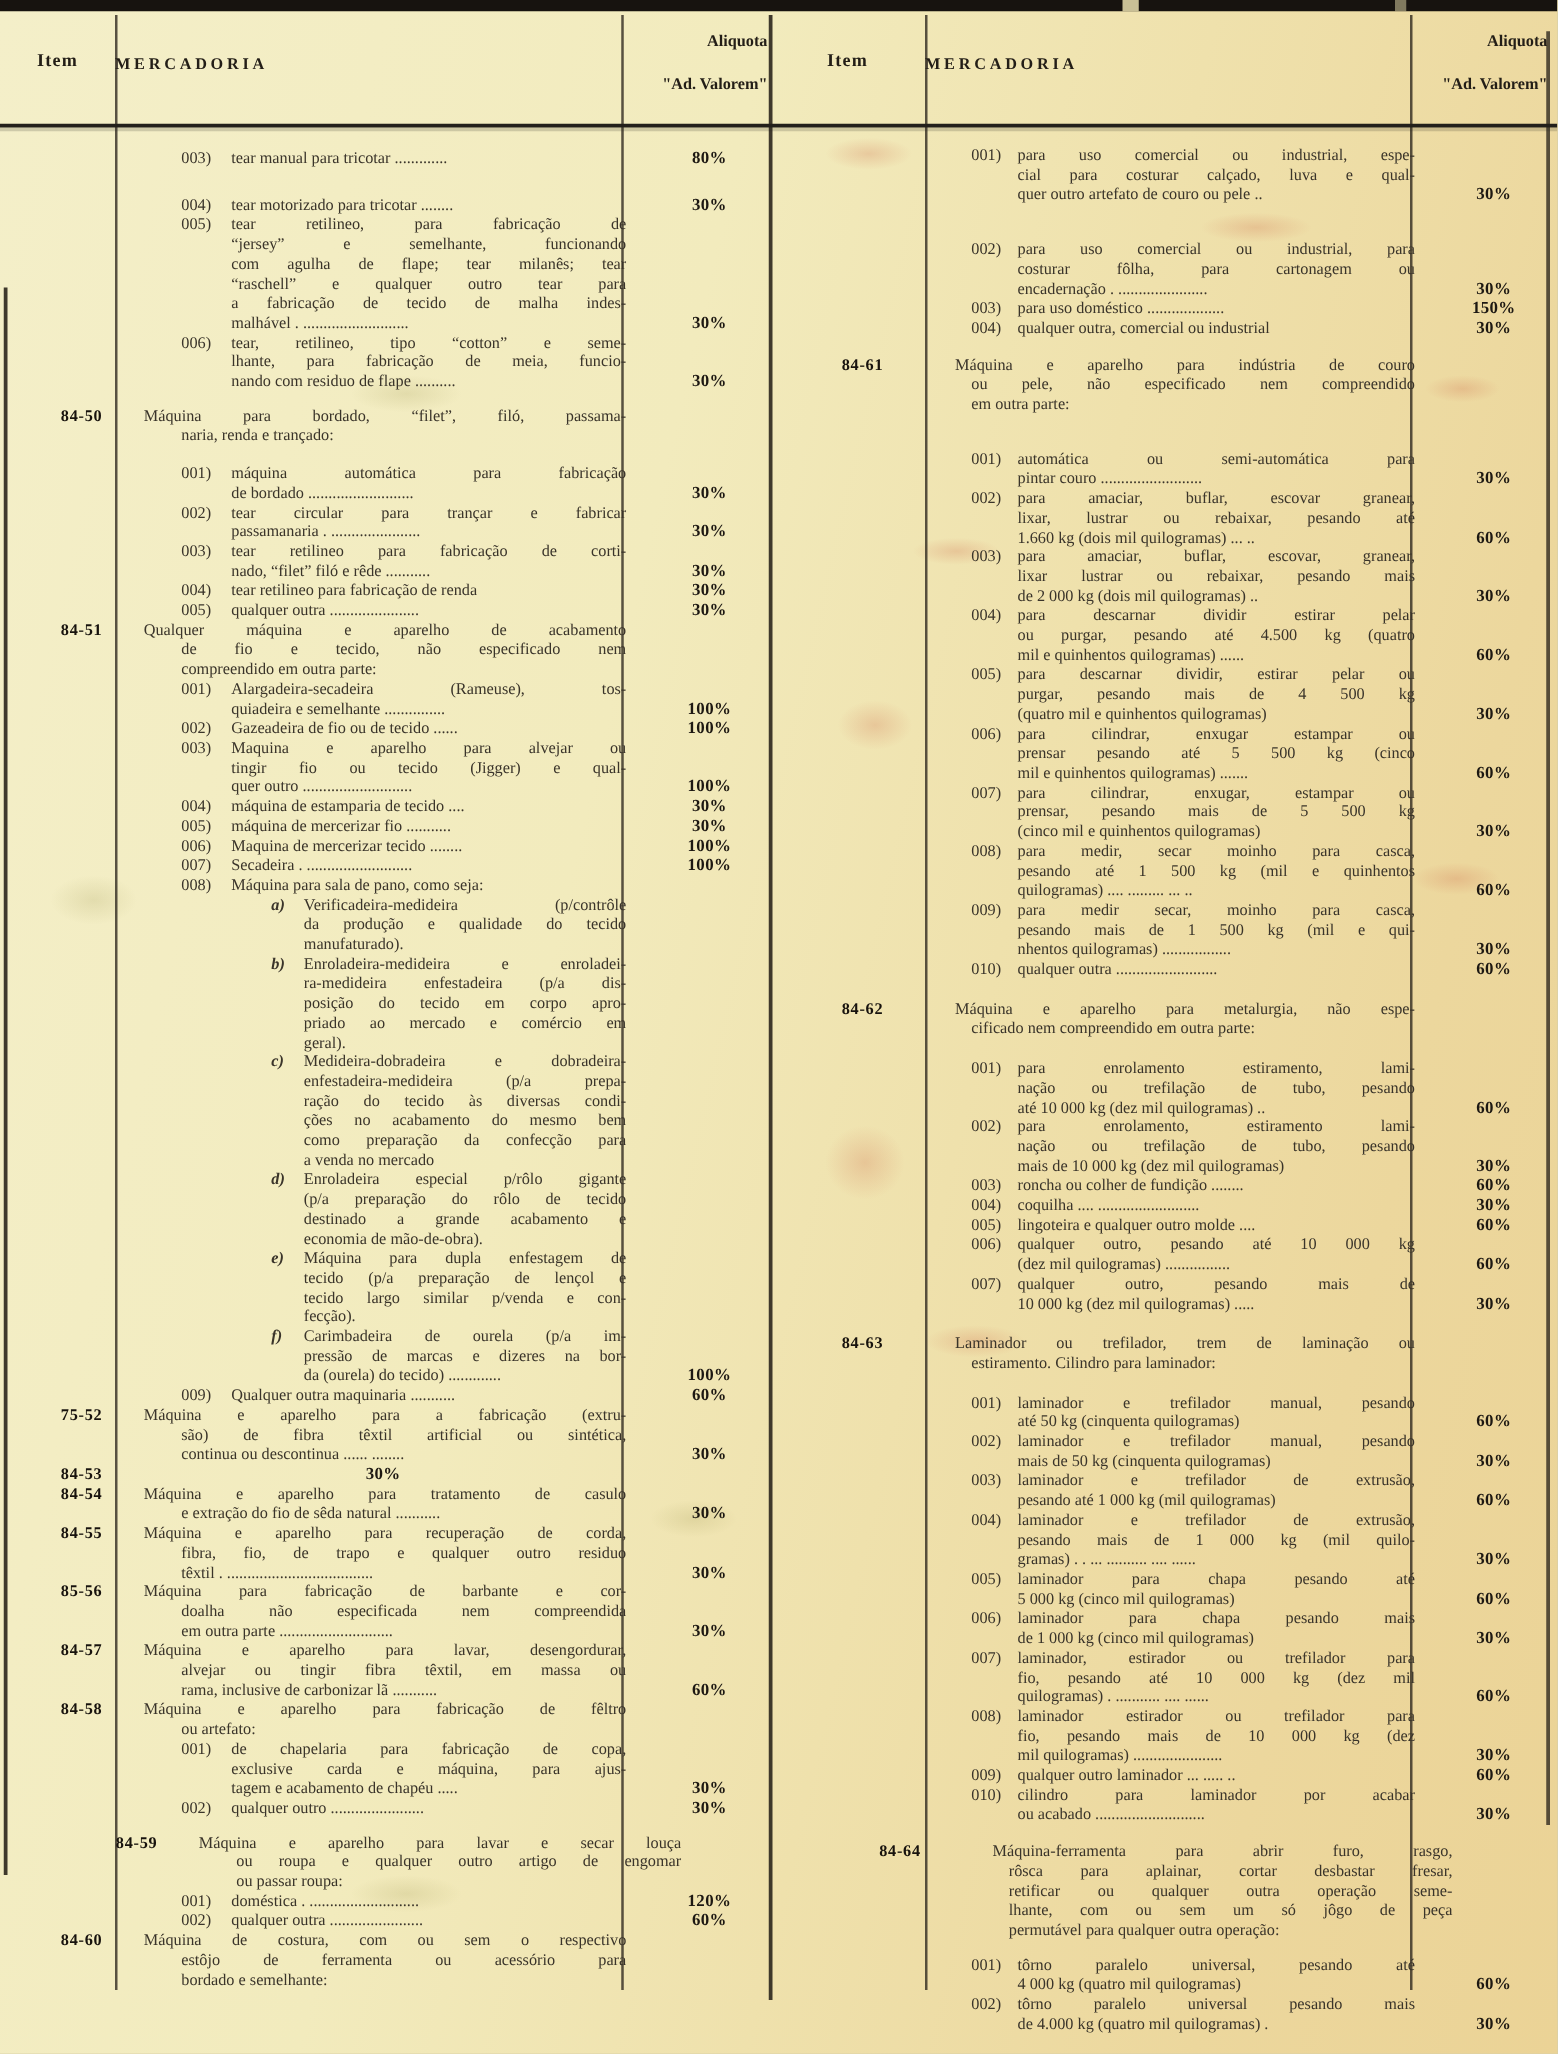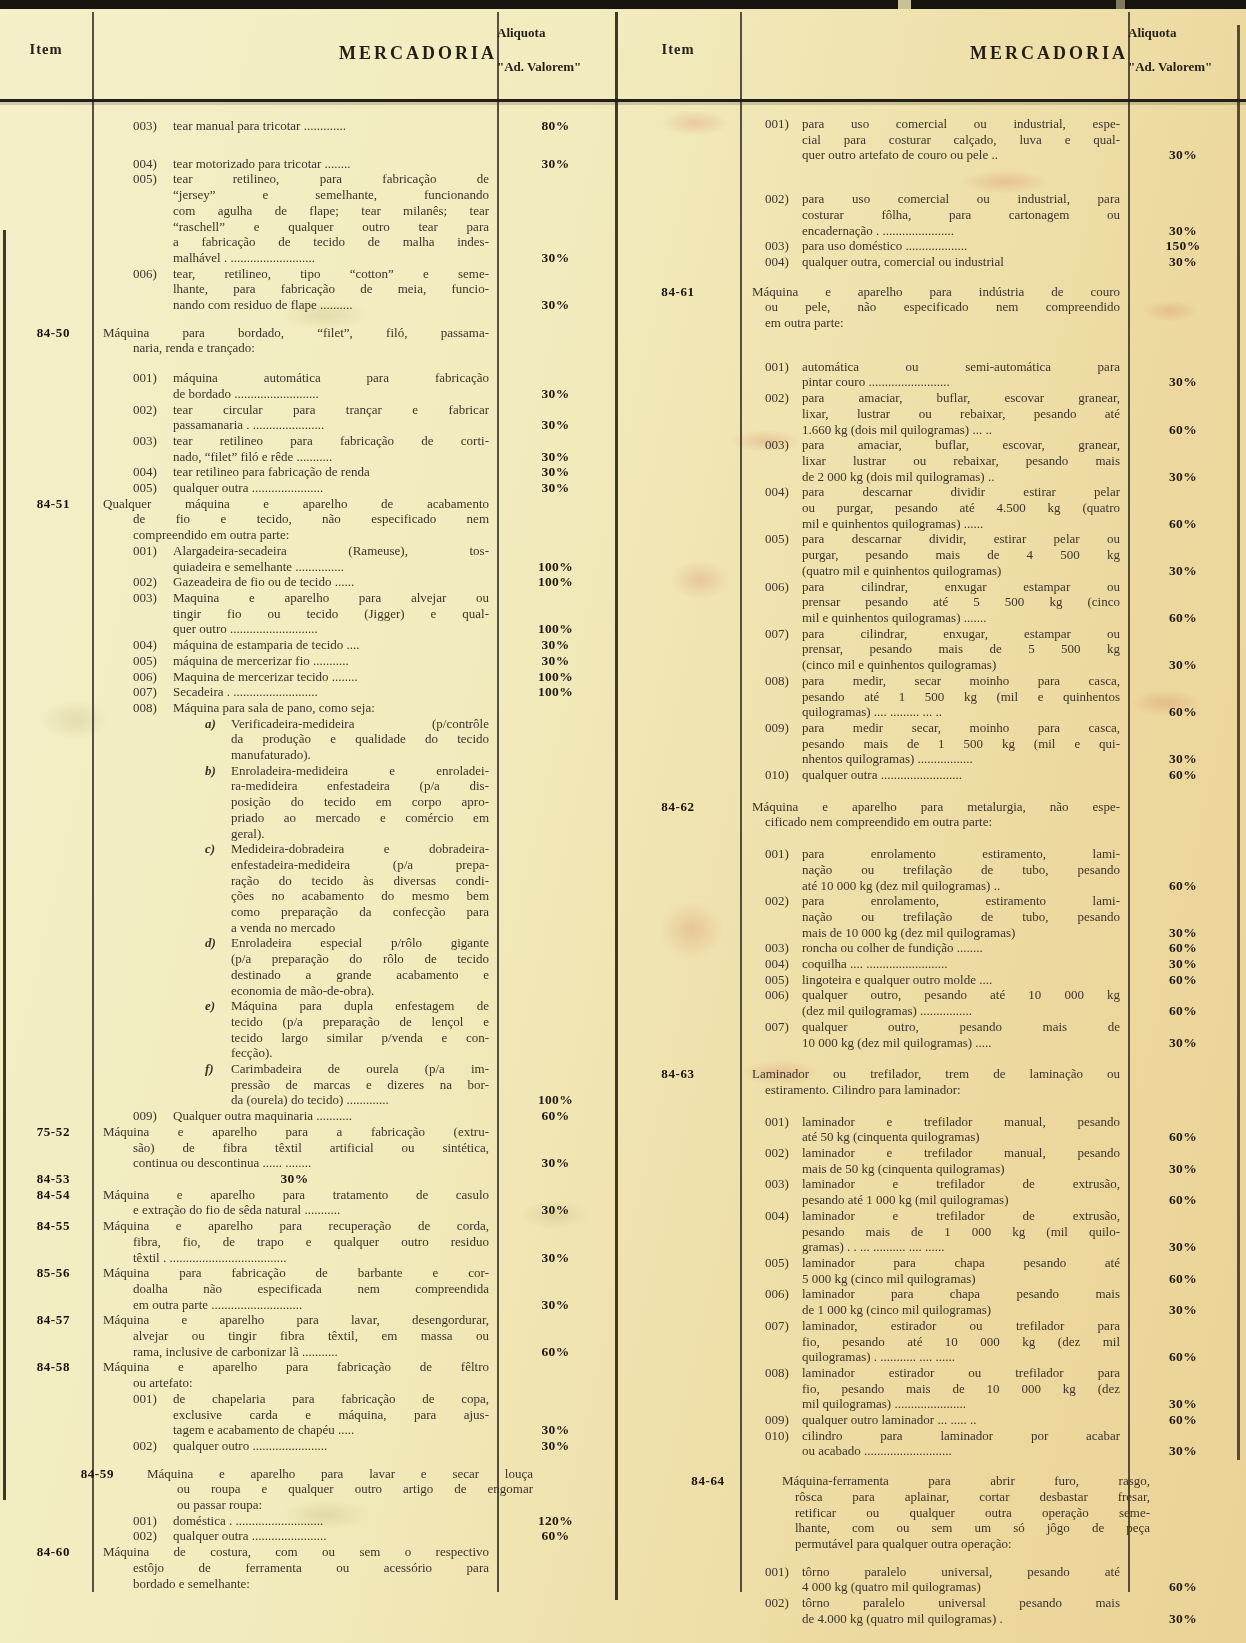--- a/index.html
+++ b/index.html
@@ -13,27 +13,27 @@
   .topbar{position:absolute;left:0;top:0;width:100%;height:9px;background:#17130f;}
   .topbar .notch{position:absolute;top:0;height:9px;background:#e9dfae;opacity:.85;}
   
   .vr{position:absolute;background:rgba(43,37,28,.78);}
   
   .half{position:absolute;top:0;height:1643px;}
   .hl{left:0;width:616px;}
   .hr{left:616px;width:630px;}
   .hdr{position:absolute;top:9px;left:0;right:0;height:83px;}
   .h-item{position:absolute;top:32px;font-weight:bold;font-size:14.5px;letter-spacing:1px;text-align:center;color:#231e17;}
-  .h-merc{position:absolute;top:34px;font-weight:bold;font-size:18px;letter-spacing:3px;text-align:right;color:#231e17;}
-  .h-aliq1,.h-aliq2{position:absolute;font-weight:bold;font-size:13px;text-align:left;color:#231e17;}
+  .h-merc{position:absolute;top:34px;font-weight:bold;font-size:13px;letter-spacing:3px;text-align:left;color:#231e17;}
+  .h-aliq1,.h-aliq2{position:absolute;font-weight:bold;font-size:13px;text-align:right;color:#231e17;}
   .h-aliq1{top:16px;}
   .h-aliq2{top:50px;}
   .hdr-rule{position:absolute;top:90px;height:3px;background:#23201b;box-shadow:0 3px 0 rgba(35,32,27,.18);}
   
-  .tbody{position:absolute;top:104px;left:0;right:0;}
+  .tbody{position:absolute;top:104px;left:12px;right:0;}
   .row{display:grid;}
   .hl .row{grid-template-columns:92px 405px 117px;}
   .hr .row{grid-template-columns:124px 388px 110px;}
   .c-item{font-weight:bold;font-size:13px;line-height:15.7px;letter-spacing:.6px;color:#17120d;}
   .hl .c-item{text-align:right;padding-right:22px;}
   .hr .c-item{text-align:center;}
   .c-desc{font-size:13px;padding-right:8px;}
   .dline{position:relative;line-height:15.7px;text-align:left;}
   .dline.just{text-align:justify;text-align-last:justify;}
   .lbl{position:absolute;}

